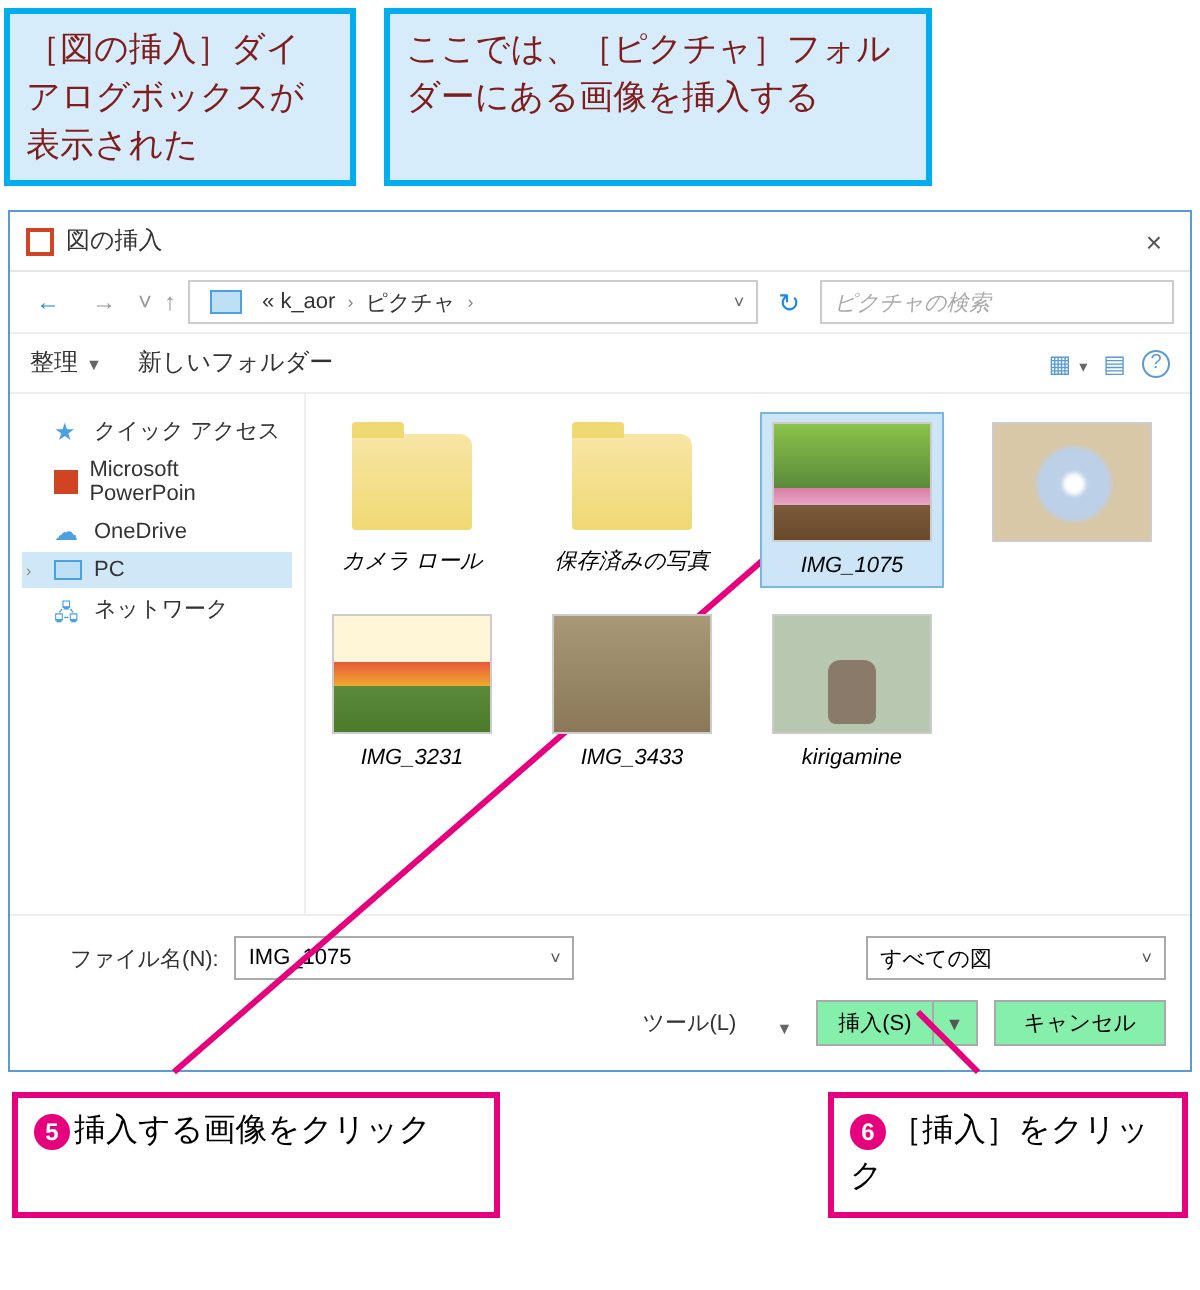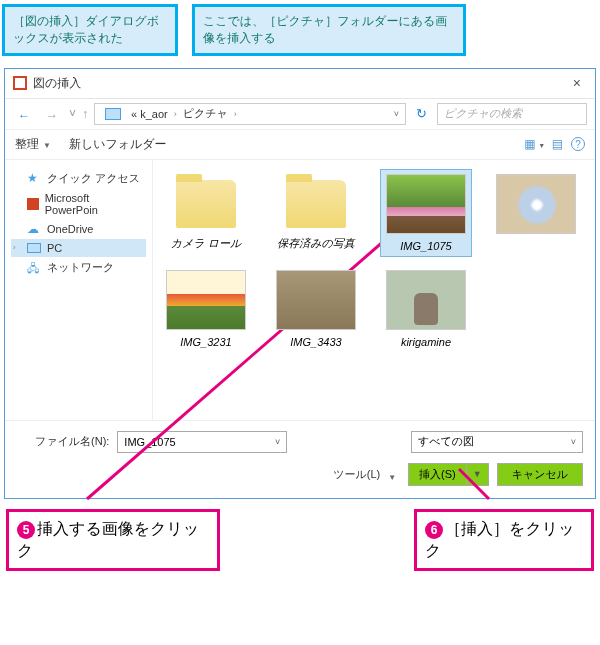--- a/index.html
+++ b/index.html
@@ -1,39 +1,39 @@
 <!DOCTYPE html>
 <html><head>
 <meta charset="utf-8">
 <style>
   * { box-sizing: border-box; margin: 0; padding: 0; }
   body { font-family: "Yu Gothic UI", "Meiryo", sans-serif; font-size: 12px; width: 600px; background: #fff; }
   
   .callouts-top { display: flex; gap: 14px; padding: 4px 2px 12px 2px; }
-  .callout { border: 3px solid #00aeef; background: #d7ecfa; padding: 6px 8px; font-size: 12px; line-height: 1.4; color: #0f766e; }
+  .callout { border: 3px solid #00aeef; background: #d7ecfa; padding: 6px 8px; font-size: 17px; line-height: 1.4; color: #7f1d1d; }
   .callout.c1 { width: 176px; }
   .callout.c2 { width: 274px; }
   
   .dialog { border: 1px solid #5a9bd5; margin: 0 4px; background: #fff; position: relative; }
   .titlebar { display: flex; align-items: center; padding: 6px 8px; border-bottom: 1px solid #e5e5e5; }
   .app-icon { width: 14px; height: 14px; background: #d04424; margin-right: 6px; position: relative; }
   .app-icon::after { content: ""; position: absolute; left: 2px; top: 2px; right: 2px; bottom: 2px; background: #fff; }
   .title { color: #333; font-size: 12px; }
   .close-x { margin-left: auto; font-size: 14px; color: #555; padding: 0 6px; cursor: pointer; }
   
   .navbar { display: flex; align-items: center; padding: 4px 8px; gap: 6px; border-bottom: 1px solid #eee; }
   .nav-arrow { width: 22px; height: 22px; border-radius: 50%; display: flex; align-items: center; justify-content: center; color: #999; font-size: 12px; }
   .nav-arrow.back { color: #1e88e5; }
   .nav-up { color: #999; font-size: 12px; }
   .monitor-ico { width: 16px; height: 12px; border: 1px solid #4aa0e0; background: #bde0f7; margin: 0 4px; }
   .breadcrumb { flex: 1; border: 1px solid #ccc; padding: 2px 6px; display: flex; align-items: center; gap: 6px; font-size: 11px; color: #333; height: 22px; }
   .bc-sep { color: #888; font-size: 9px; }
   .bc-drop { margin-left: auto; color: #666; font-size: 9px; }
   .refresh { color: #1e88e5; font-size: 13px; padding: 0 4px; }
-  .searchbox { border: 1px solid #ccc; width: 150px; height: 22px; padding: 2px 6px; color: #aaa; font-size: 11px; font-style: italic; display: flex; align-items: center; }
+  .searchbox { border: 1px solid #ccc; width: 177px; height: 22px; padding: 2px 6px; color: #aaa; font-size: 11px; font-style: italic; display: flex; align-items: center; }
   
   .toolbar { display: flex; align-items: center; padding: 6px 10px; gap: 18px; border-bottom: 1px solid #eee; font-size: 12px; color: #333; }
   .tool-drop { color: #666; font-size: 8px; margin-left: 4px; }
   .view-icons { margin-left: auto; display: flex; gap: 8px; color: #5a9bd5; font-size: 12px; }
   .help-q { border: 1px solid #5a9bd5; color: #5a9bd5; border-radius: 50%; width: 14px; height: 14px; display: flex; align-items: center; justify-content: center; font-size: 10px; }
   
   .body-area { display: flex; min-height: 260px; }
   .sidebar { width: 148px; border-right: 1px solid #eee; padding: 8px 6px; font-size: 11px; }
   .side-item { display: flex; align-items: center; gap: 6px; padding: 3px 2px; color: #333; cursor: pointer; }
   .side-item.selected { background: #d0e7f7; }
@@ -60,35 +60,35 @@
   .thumb-kiri::after { content: ""; width: 24px; height: 32px; background: #8a7a6a; border-radius: 6px 6px 4px 4px; margin-bottom: 4px; }
   .file-label { padding: 2px 0 4px; word-break: break-all; font-style: italic; }
   
   .bottom-area { border-top: 1px solid #eee; padding: 10px 12px 12px; }
   .filename-row { display: flex; align-items: center; gap: 8px; margin-bottom: 10px; margin-left: 18px; }
   .lbl { font-size: 11px; color: #333; }
   .combo { border: 1px solid #aaa; height: 22px; padding: 2px 6px; display: flex; align-items: center; font-size: 11px; background: #fff; }
   .combo .v { flex: 1; }
   .combo .dd { color: #555; font-size: 9px; }
   .fn-combo { flex: 1; max-width: 170px; }
-  .type-combo { width: 172px; margin-left: auto; }
+  .type-combo { width: 150px; margin-left: auto; }
   .btn-row { display: flex; align-items: center; gap: 8px; justify-content: flex-end; }
-  .tool-link { font-size: 11px; color: #333; margin-right: 4px; display: flex; align-items: flex-end; gap: 4px; }
-  .btn { border: 1px solid #aaa; background: #84cc16; padding: 3px 14px; font-size: 11px; cursor: pointer; }
+  .tool-link { font-size: 11px; color: #333; margin-right: 4px; display: flex; align-items: flex-end; gap: 16px; }
+  .btn { border: 1px solid #aaa; background: #86efac; padding: 3px 14px; font-size: 11px; cursor: pointer; }
   .btn.split { display: flex; align-items: center; padding: 0; }
   .btn.split .main { padding: 3px 10px; border-right: 1px solid #aaa; }
   .btn.split .arr { padding: 3px 6px; font-size: 9px; color: #555; }
   
   
   .anno-svg { position: absolute; left: 0; top: 0; pointer-events: none; }
   
   .callouts-bottom { display: flex; justify-content: space-between; padding: 10px 6px 6px; }
   .callout-b { border: 3px solid #e6007e; padding: 6px 8px; font-size: 16px; line-height: 1.4; }
   .num-badge { display: inline-block; background: #e6007e; color: #fff; width: 18px; height: 18px; border-radius: 50%; text-align: center; line-height: 18px; font-size: 12px; font-weight: bold; margin-right: 2px; }
-  .cb1 { width: 214px; }
+  .cb1 { width: 244px; }
   .cb2 { width: 180px; }
 </style>
 </head>
 <body>
 
 <div class="callouts-top">
   <div class="callout c1">［図の挿入］ダイアログボックスが表示された</div>
   <div class="callout c2">ここでは、［ピクチャ］フォルダーにある画像を挿入する</div>
 </div>
 

